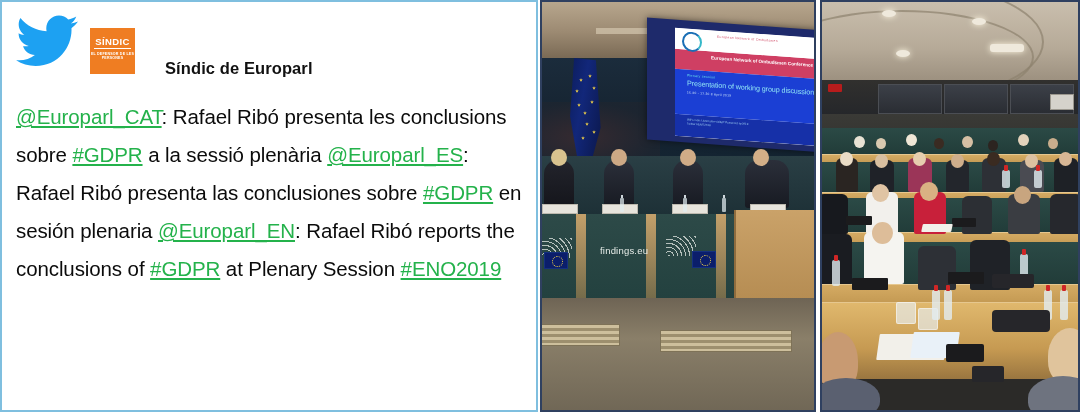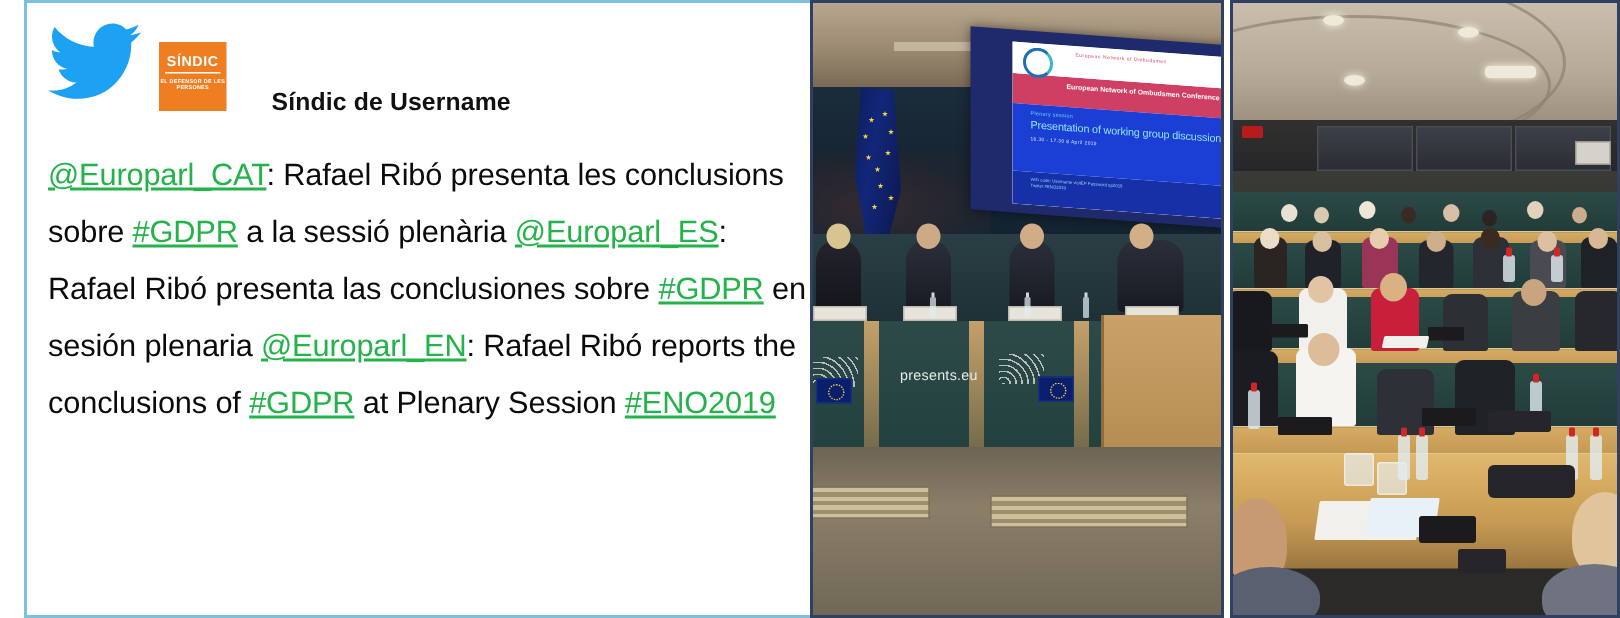--- a/index.html
+++ b/index.html
@@ -24,21 +24,20 @@
   .tweet-card {
     position: absolute;
     left: 0px;
     top: 0px;
     width: 538px;
     height: 412px;
     box-sizing: border-box;
     background: #ffffff;
     border: 2px solid #7fbfdf;
     overflow: hidden;
-    margin-left: 16px;
   }
   .tweet-head {
     position: relative;
     height: 92px;
   }
   .bird {
     position: absolute;
     left: 14px;
     top: 12px;
     width: 62px;
@@ -366,21 +365,21 @@
         <svg viewBox="0 0 248 204" width="62" height="54" aria-hidden="true">
           <path fill="#1da1f2" d="M221.95 51.29c.15 2.17.15 4.34.15 6.53 0 66.73-50.8 143.69-143.69 143.69-28.72 0-55.45-8.32-77.94-22.75 4.08.47 8.02.63 12.26.63 23.7 0 45.51-8.01 62.92-21.66-22.29-.47-41.02-15.1-47.5-35.22 3.14.47 6.28.78 9.58.78 4.55 0 9.11-.63 13.35-1.72-23.24-4.71-40.65-25.12-40.65-49.78v-.63c6.75 3.77 14.61 6.11 22.93 6.43-13.66-9.11-22.62-24.68-22.62-42.31 0-9.42 2.51-18.07 6.91-25.61 24.99 30.81 62.56 50.92 104.68 53.11-.78-3.77-1.25-7.69-1.25-11.61 0-27.95 22.61-50.72 50.72-50.72 14.61 0 27.79 6.13 37.06 16.02 11.48-2.19 22.45-6.43 32.19-12.24-3.77 11.77-11.77 21.66-22.3 27.91 10.25-1.09 20.14-3.92 29.25-7.85-6.88 10.04-15.52 18.99-25.41 26.2z"></path>
         </svg>
       </div>
 
       <div class="sindic-logo">
         <div class="sl-main">SÍNDIC</div>
         <div class="sl-sub">EL DEFENSOR DE LES PERSONES</div>
       </div>
 
-      <div class="account-name">Síndic de Username</div>
+      <div class="account-name">Síndic de Europarl</div>
     </div>
 
     <div class="tweet-body">
       <span class="lnk">@Europarl_CAT</span><span>: Rafael Ribó presenta les conclusions sobre </span><span class="tag">#GDPR</span><span> a la sessió plenària </span><span class="lnk">@Europarl_ES</span><span>: Rafael Ribó presenta las conclusiones sobre </span><span class="tag">#GDPR</span><span> en sesión plenaria </span><span class="lnk">@Europarl_EN</span><span>: Rafael Ribó reports the conclusions of </span><span class="tag">#GDPR</span><span> at Plenary Session </span><span class="tag">#ENO2019</span>
     </div>
 
   </div>
 
   <div class="photo photo-1">
 
@@ -447,21 +446,21 @@
 
     <div class="p1-desk">
       <div class="p1-panel-wood" style="left:36px;"></div>
       <div class="p1-panel-wood" style="left:106px;"></div>
       <div class="p1-panel-wood" style="left:176px;"></div>
       <div class="p1-hemicycle" style="left:2px;  top:24px;"></div>
       <div class="p1-eu-emblem" style="left:4px;  top:38px;"></div>
       <div class="p1-hemicycle" style="left:126px; top:22px;"></div>
       <div class="p1-eu-emblem" style="left:152px; top:37px;"></div>
     </div>
-    <div class="p1-europarl-text">presents.eu</div>
+    <div class="p1-europarl-text">findings.eu</div>
 
     <div class="p1-podium"></div>
 
     <div class="p1-stage-front"></div>
     <div class="p1-floor"></div>
     <div class="p1-vent" style="left:-2px;  top:322px; width:78px;"></div>
     <div class="p1-vent" style="left:118px; top:328px; width:130px;"></div>
   </div>
 
   <div class="photo photo-2">

